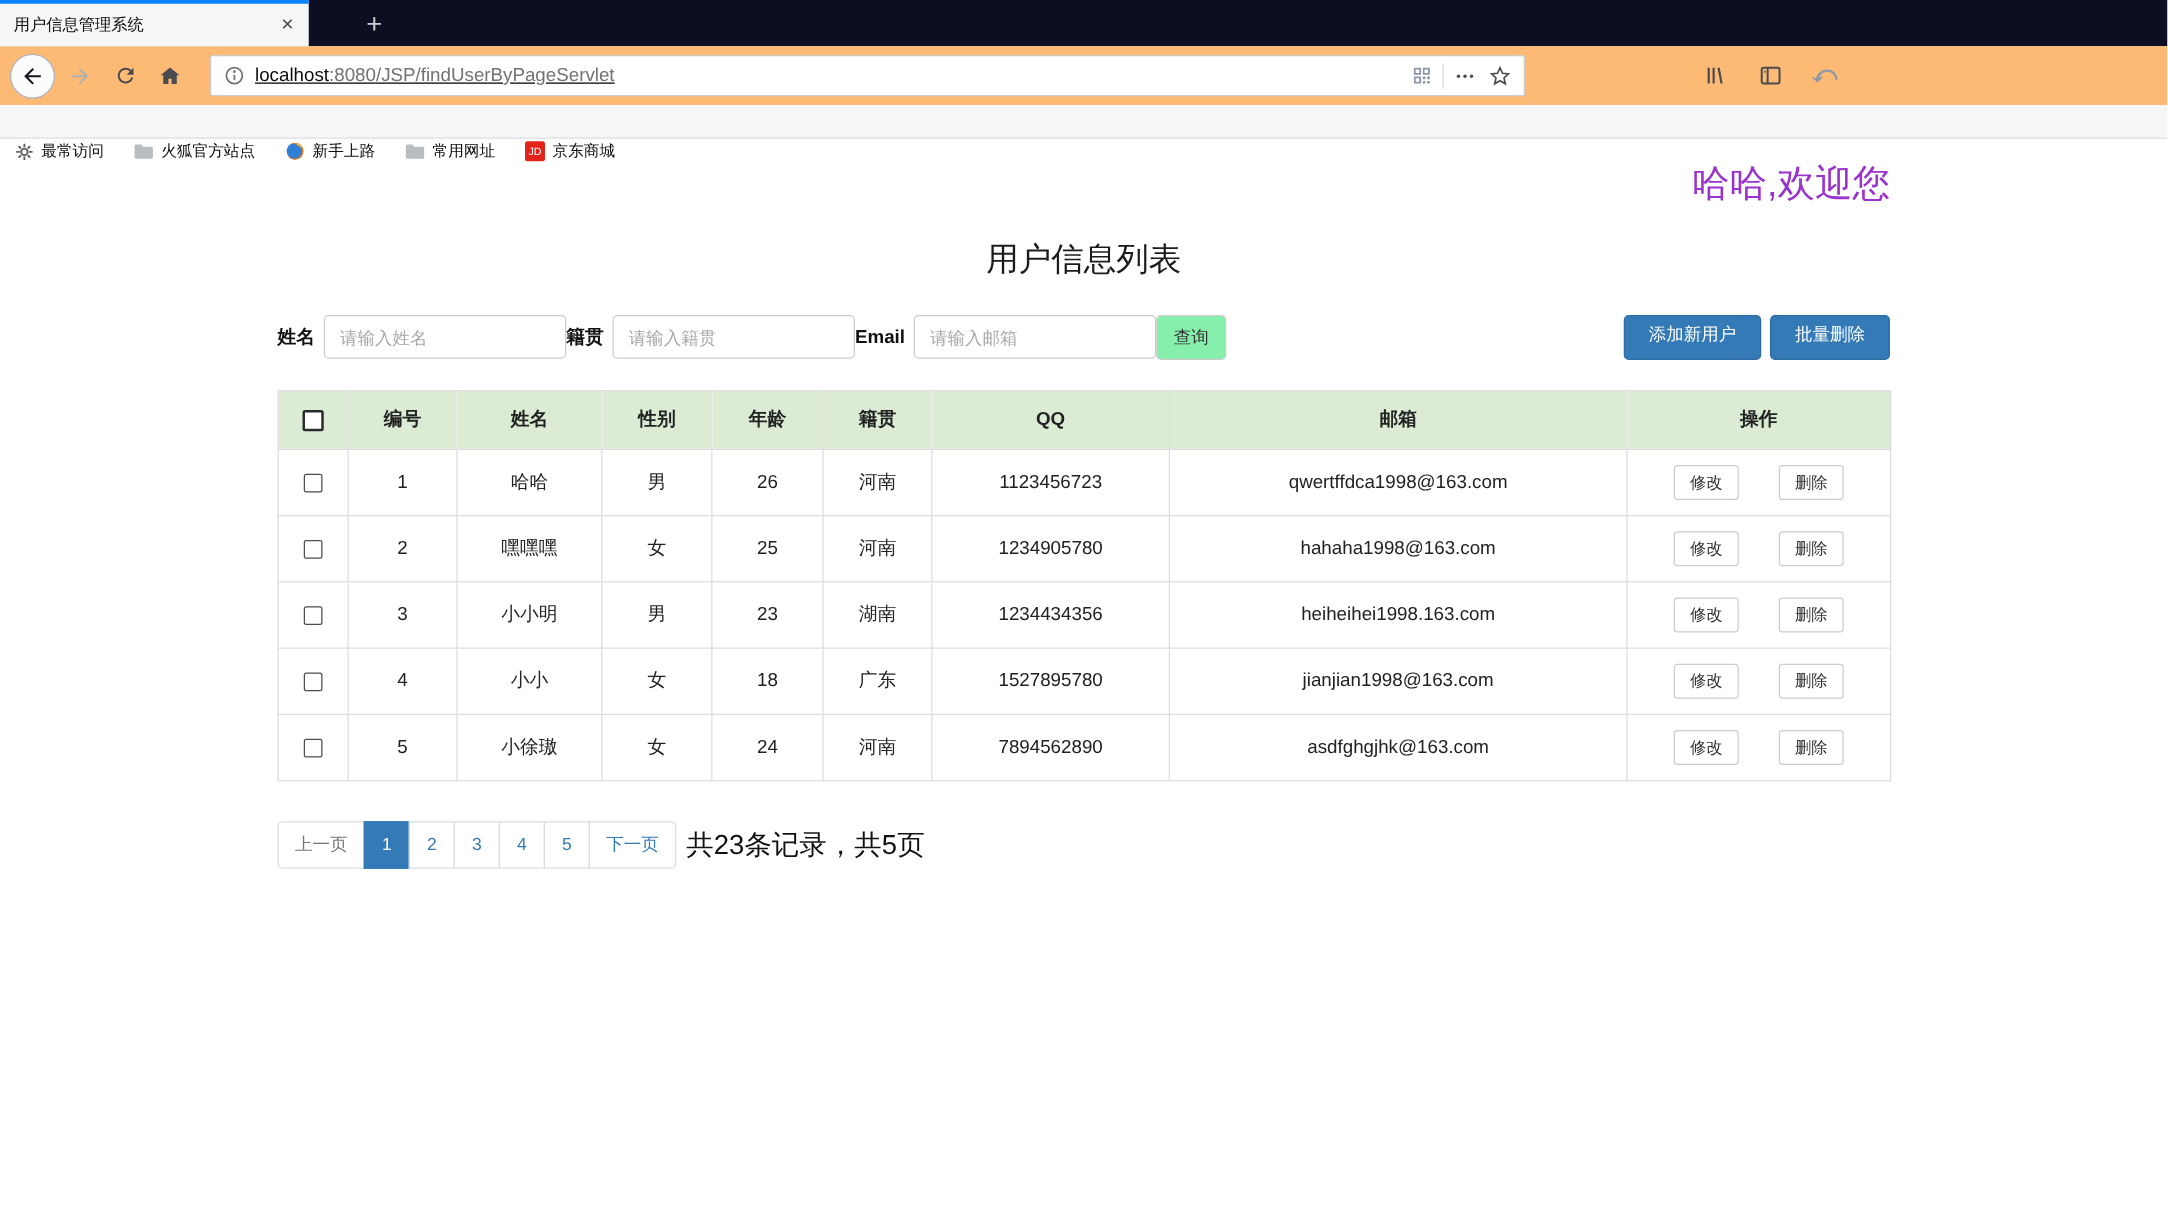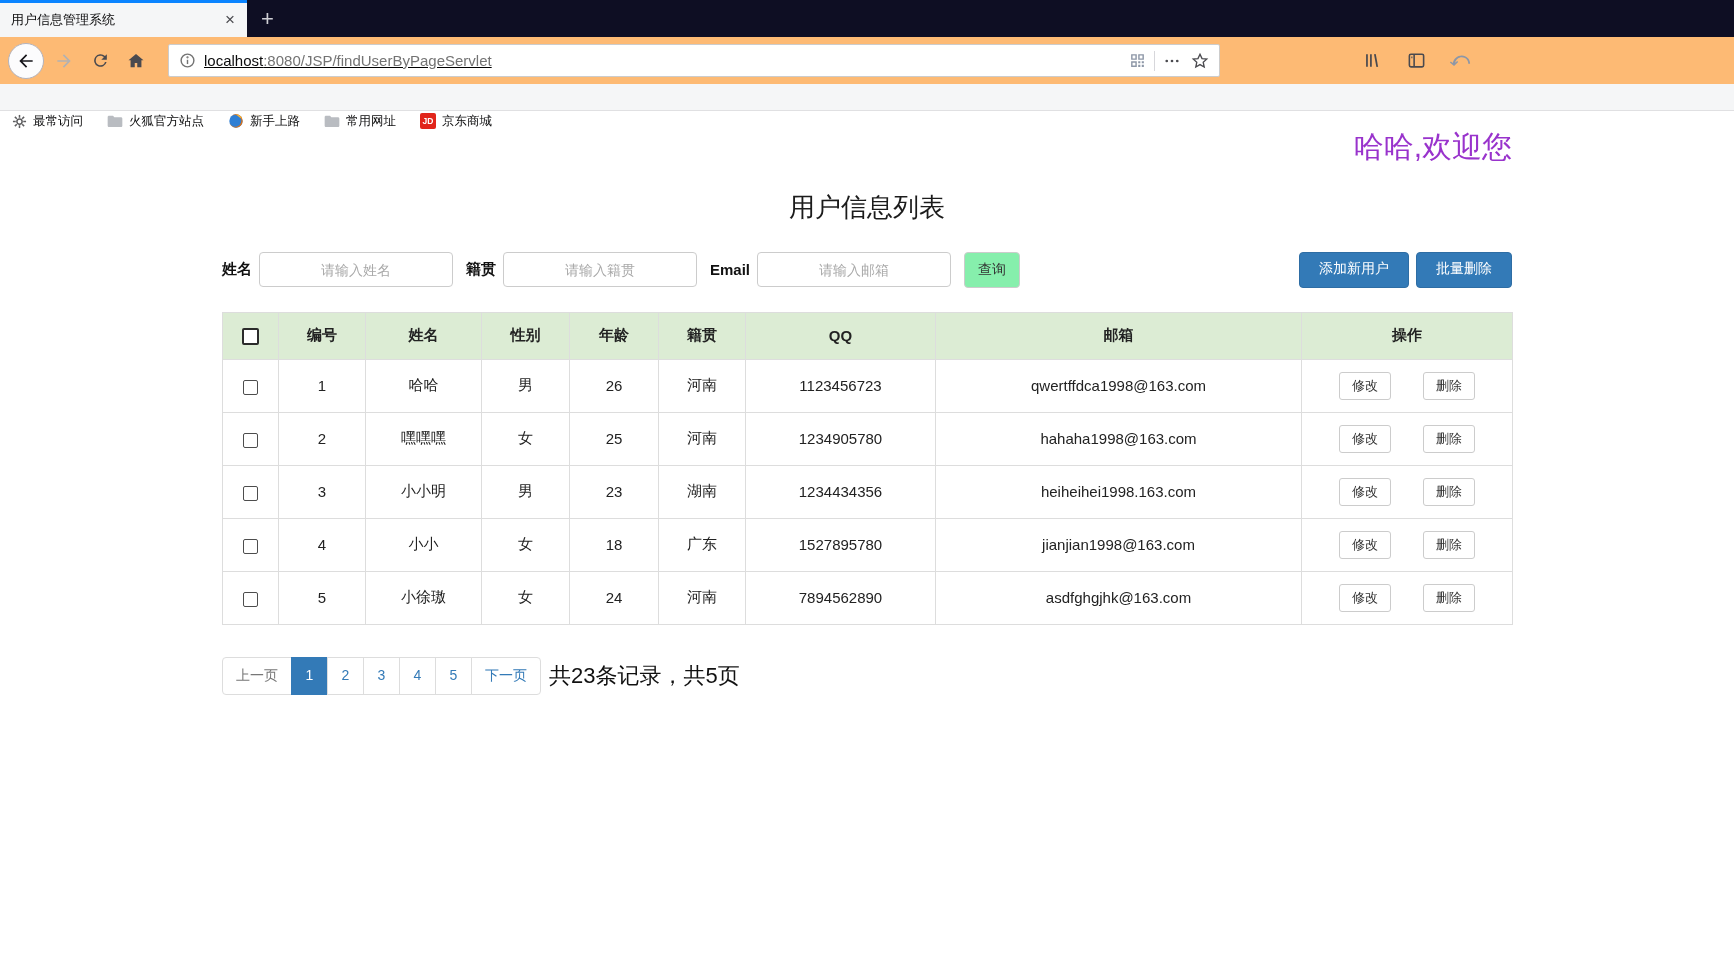--- a/index.html
+++ b/index.html
@@ -3,21 +3,21 @@
 <meta charset="utf-8">
 <style>
   * { box-sizing: border-box; }
   html,body { margin:0; padding:0; }
   body {
     width:1734px; height:974px; overflow:hidden;
     background:#fff;
     font-family:"Liberation Sans","DejaVu Sans",sans-serif;
   }
   
-  .tabbar { height:37px; background:#0e0e23; display:flex; align-items:stretch; }
+  .tabbar { height:37px; background:#0e0e23; display:flex; align-items:stretch;gap:32px; }
   .tab {
     width:247px; background:#f5f6f7; display:flex; align-items:center;
     padding:0 8px 0 11px; border-top:3px solid #0a84ff; position:relative;
   }
   .tab-title { flex:1; font-size:13px; color:#0c0c0d; white-space:nowrap; overflow:hidden; }
   .tab-close { font-size:17px; color:#4a4a4f; padding:0 4px; cursor:default; }
   .newtab { color:#cfcfd4; font-size:22px; font-weight:300; display:flex; align-items:center; padding:0 14px; }
   .navbar { height:47px; background:#fdba74; display:flex; align-items:center; padding:0 6px;text-decoration:underline; }
   .navbtn { width:32px; height:32px; display:flex; align-items:center; justify-content:center; margin:0 2px; border-radius:3px; }
   .backbtn { width:36px; height:36px; border:1px solid #b3b3bd; border-radius:50%; background:#fcfcfd; margin-right:2px; }
@@ -28,31 +28,31 @@
   .url-text { font-size:15px; margin-left:8px; white-space:nowrap; overflow:hidden; flex:1; }
   .url-host { color:#0c0c0d; }
   .url-rest { color:#737373; }
   .url-divider { width:1px; height:20px; background:#d7d7db; margin:0 8px; }
   .toolbar-right { display:flex; align-items:center; margin-left:118px; }
   .toolbar-right .navbtn { margin:0 6px; }
   .bookmarksbar { height:27px; background:#f5f6f7; border-bottom:1px solid #e0e0e2; display:flex; align-items:center; padding:0 12px; }
   .bm { display:flex; align-items:center; margin-right:24px; font-size:12.5px; color:#0c0c0d;margin-top:48px; }
   .bm .bm-icon { margin-right:6px; display:flex; }
   .jd-badge { width:16px; height:16px; background:#e1251b; color:#fff; border-radius:2px; font-size:8.5px;
-    font-weight:bold; display:flex; align-items:center; justify-content:center; }
+    font-weight:normal; display:flex; align-items:center; justify-content:center; }
   
   .page { background:#fff; }
   .container { width:1290px; margin:0 auto; }
   .welcome { text-align:right; color:#9933cc; font-size:30px; font-weight:400; margin:16px 0 22px; }
   .list-title { text-align:center; color:#1b1b1b; font-size:26px; font-weight:400; margin:0 0 27px; }
   .querybar { display:flex; align-items:center; margin-bottom:24px; }
   .field-label { font-size:15px; font-weight:bold; color:#111; margin-right:7px; white-space:nowrap; }
   .form-control {
     width:194px; height:35px; border:1px solid #ccc; border-radius:4px; padding:6px 12px;
-    font-size:14px; color:#555; margin-right:13px; font-family:inherit;text-align:center;
+    font-size:14px; color:#555; font-family:inherit;
   }
   .form-control::placeholder { color:#a9a9a9; }
   .btn { display:inline-block; border-radius:4px; font-size:14px; padding:7px 13px; border:1px solid transparent;
     cursor:pointer; font-family:inherit; line-height:1.42; }
   .btn-default { background:#86efac; border-color:#ccc; color:#333;text-align:right; }
   .btn-primary { background:#337ab7; border-color:#2e6da4; color:#fff; padding:7px 19px;font-family:Liberation Mono, monospace; }
   .right-btns { margin-left:auto; display:flex; gap:7px; }
   
   table { width:100%; border-collapse:collapse; color:#222; table-layout:fixed; }
   th, td { border:1px solid #ddd; text-align:center; font-size:15px; overflow:hidden; }

